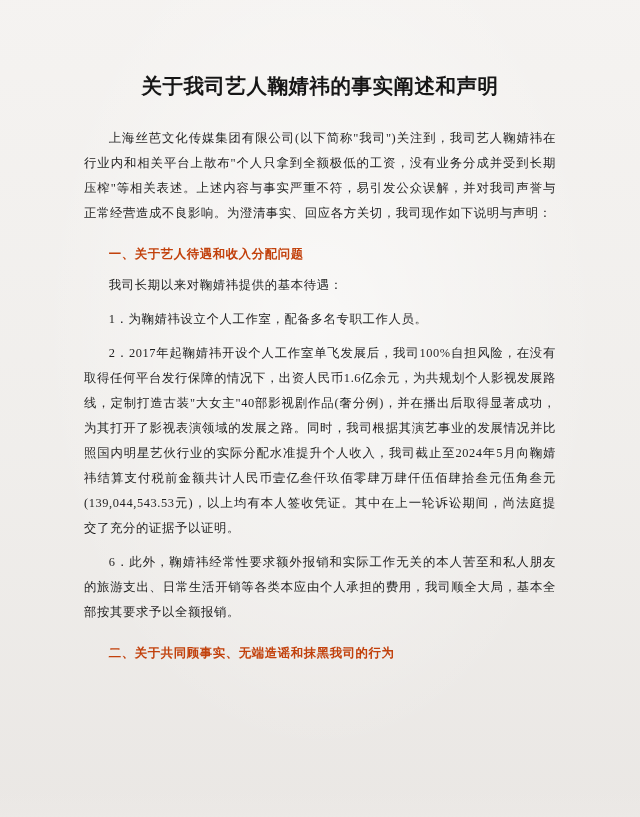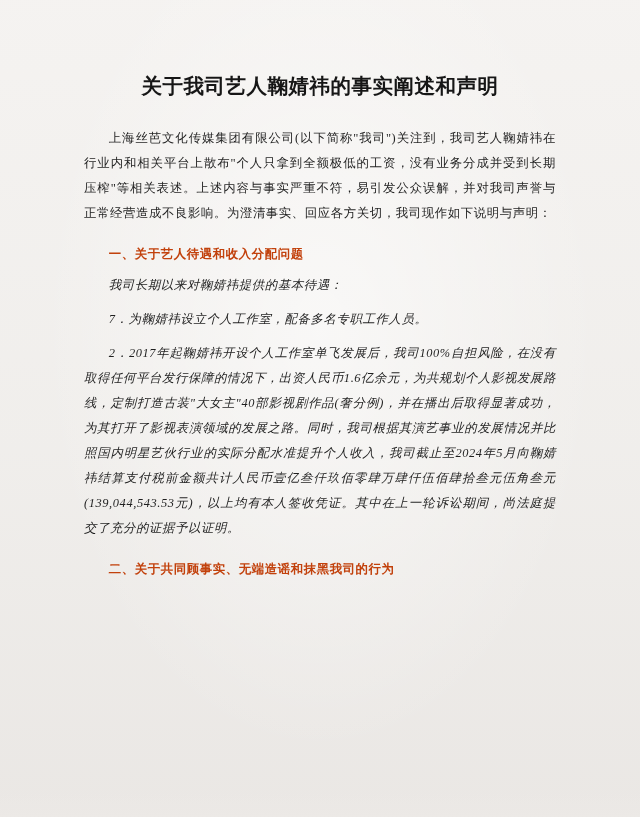--- a/index.html
+++ b/index.html
@@ -59,21 +59,20 @@
   }
   .section-head {
     text-indent: 2em;
     font-weight: bold;
     margin-top: 16px;
     margin-bottom: 6px;
     color: #c2410c;
   }
   .item {
     text-indent: 2em;
-    font-style: italic;
   }
   .fade-bottom {
     position: absolute;
     left: 0; right: 0; bottom: 0;
     height: 26px;
     background: linear-gradient(180deg, rgba(240,238,235,0) 0%, rgba(236,233,230,0.95) 100%);
     z-index: 4;
     pointer-events: none;
   }
 </style>
@@ -82,20 +81,21 @@
 
 <div class="page">
   <div class="content">
 
     <h1 class="doc-title">关于我司艺人鞠婧祎的事实阐述和声明</h1>
 
     <p class="indent">上海丝芭文化传媒集团有限公司(以下简称"我司")关注到，我司艺人鞠婧祎在行业内和相关平台上散布"个人只拿到全额极低的工资，没有业务分成并受到长期压榨"等相关表述。上述内容与事实严重不符，易引发公众误解，并对我司声誉与正常经营造成不良影响。为澄清事实、回应各方关切，我司现作如下说明与声明：</p>
 
     <p class="section-head">一、关于艺人待遇和收入分配问题</p>
     <p class="item">我司长期以来对鞠婧祎提供的基本待遇：</p>
-    <p class="item">7．为鞠婧祎设立个人工作室，配备多名专职工作人员。</p>
+    <p class="item">1．为鞠婧祎设立个人工作室，配备多名专职工作人员。</p>
     <p class="item">2．2017年起鞠婧祎开设个人工作室单飞发展后，我司100%自担风险，在没有取得任何平台发行保障的情况下，出资人民币1.6亿余元，为共规划个人影视发展路线，定制打造古装"大女主"40部影视剧作品(奢分例)，并在播出后取得显著成功，为其打开了影视表演领域的发展之路。同时，我司根据其演艺事业的发展情况并比照国内明星艺伙行业的实际分配水准提升个人收入，我司截止至2024年5月向鞠婧祎结算支付税前金额共计人民币壹亿叁仟玖佰零肆万肆仟伍佰肆拾叁元伍角叁元(139,044,543.53元)，以上均有本人签收凭证。其中在上一轮诉讼期间，尚法庭提交了充分的证据予以证明。</p>
+    <p class="item">6．此外，鞠婧祎经常性要求额外报销和实际工作无关的本人苦至和私人朋友的旅游支出、日常生活开销等各类本应由个人承担的费用，我司顺全大局，基本全部按其要求予以全额报销。</p>
 
     <p class="section-head">二、关于共同顾事实、无端造谣和抹黑我司的行为</p>
 
   </div>
   <div class="fade-bottom"></div>
 </div>
 
 </body></html>

